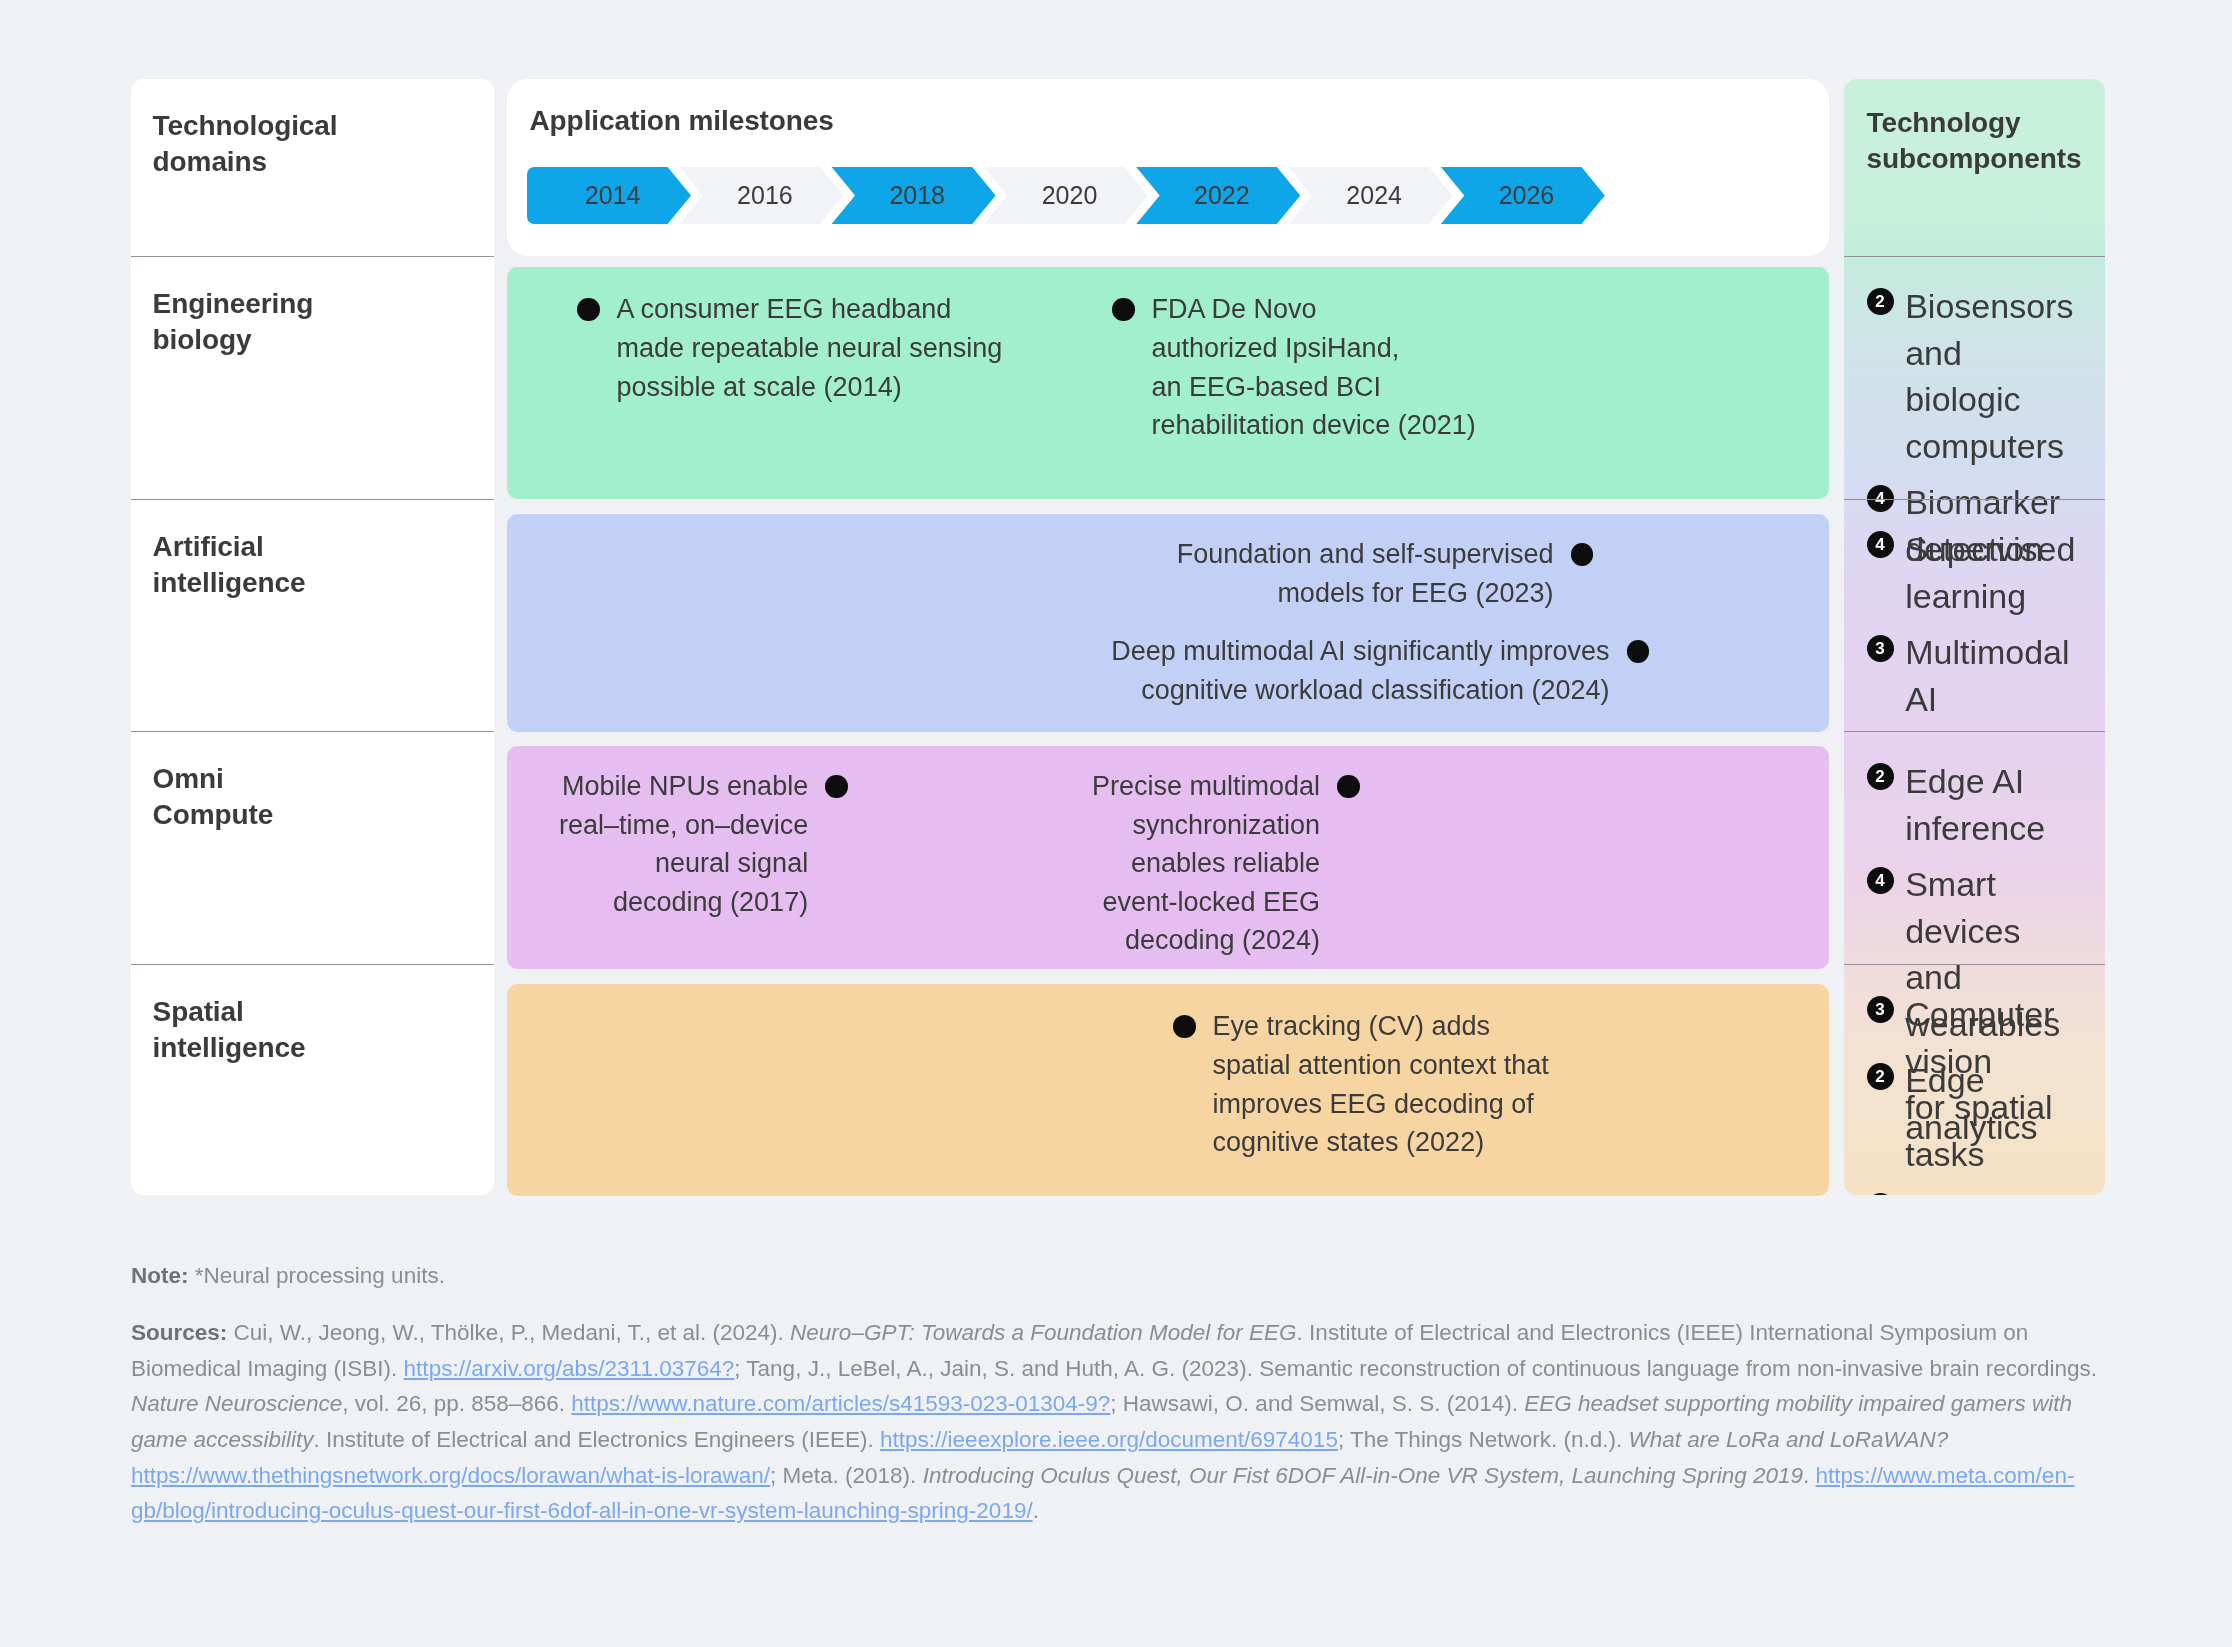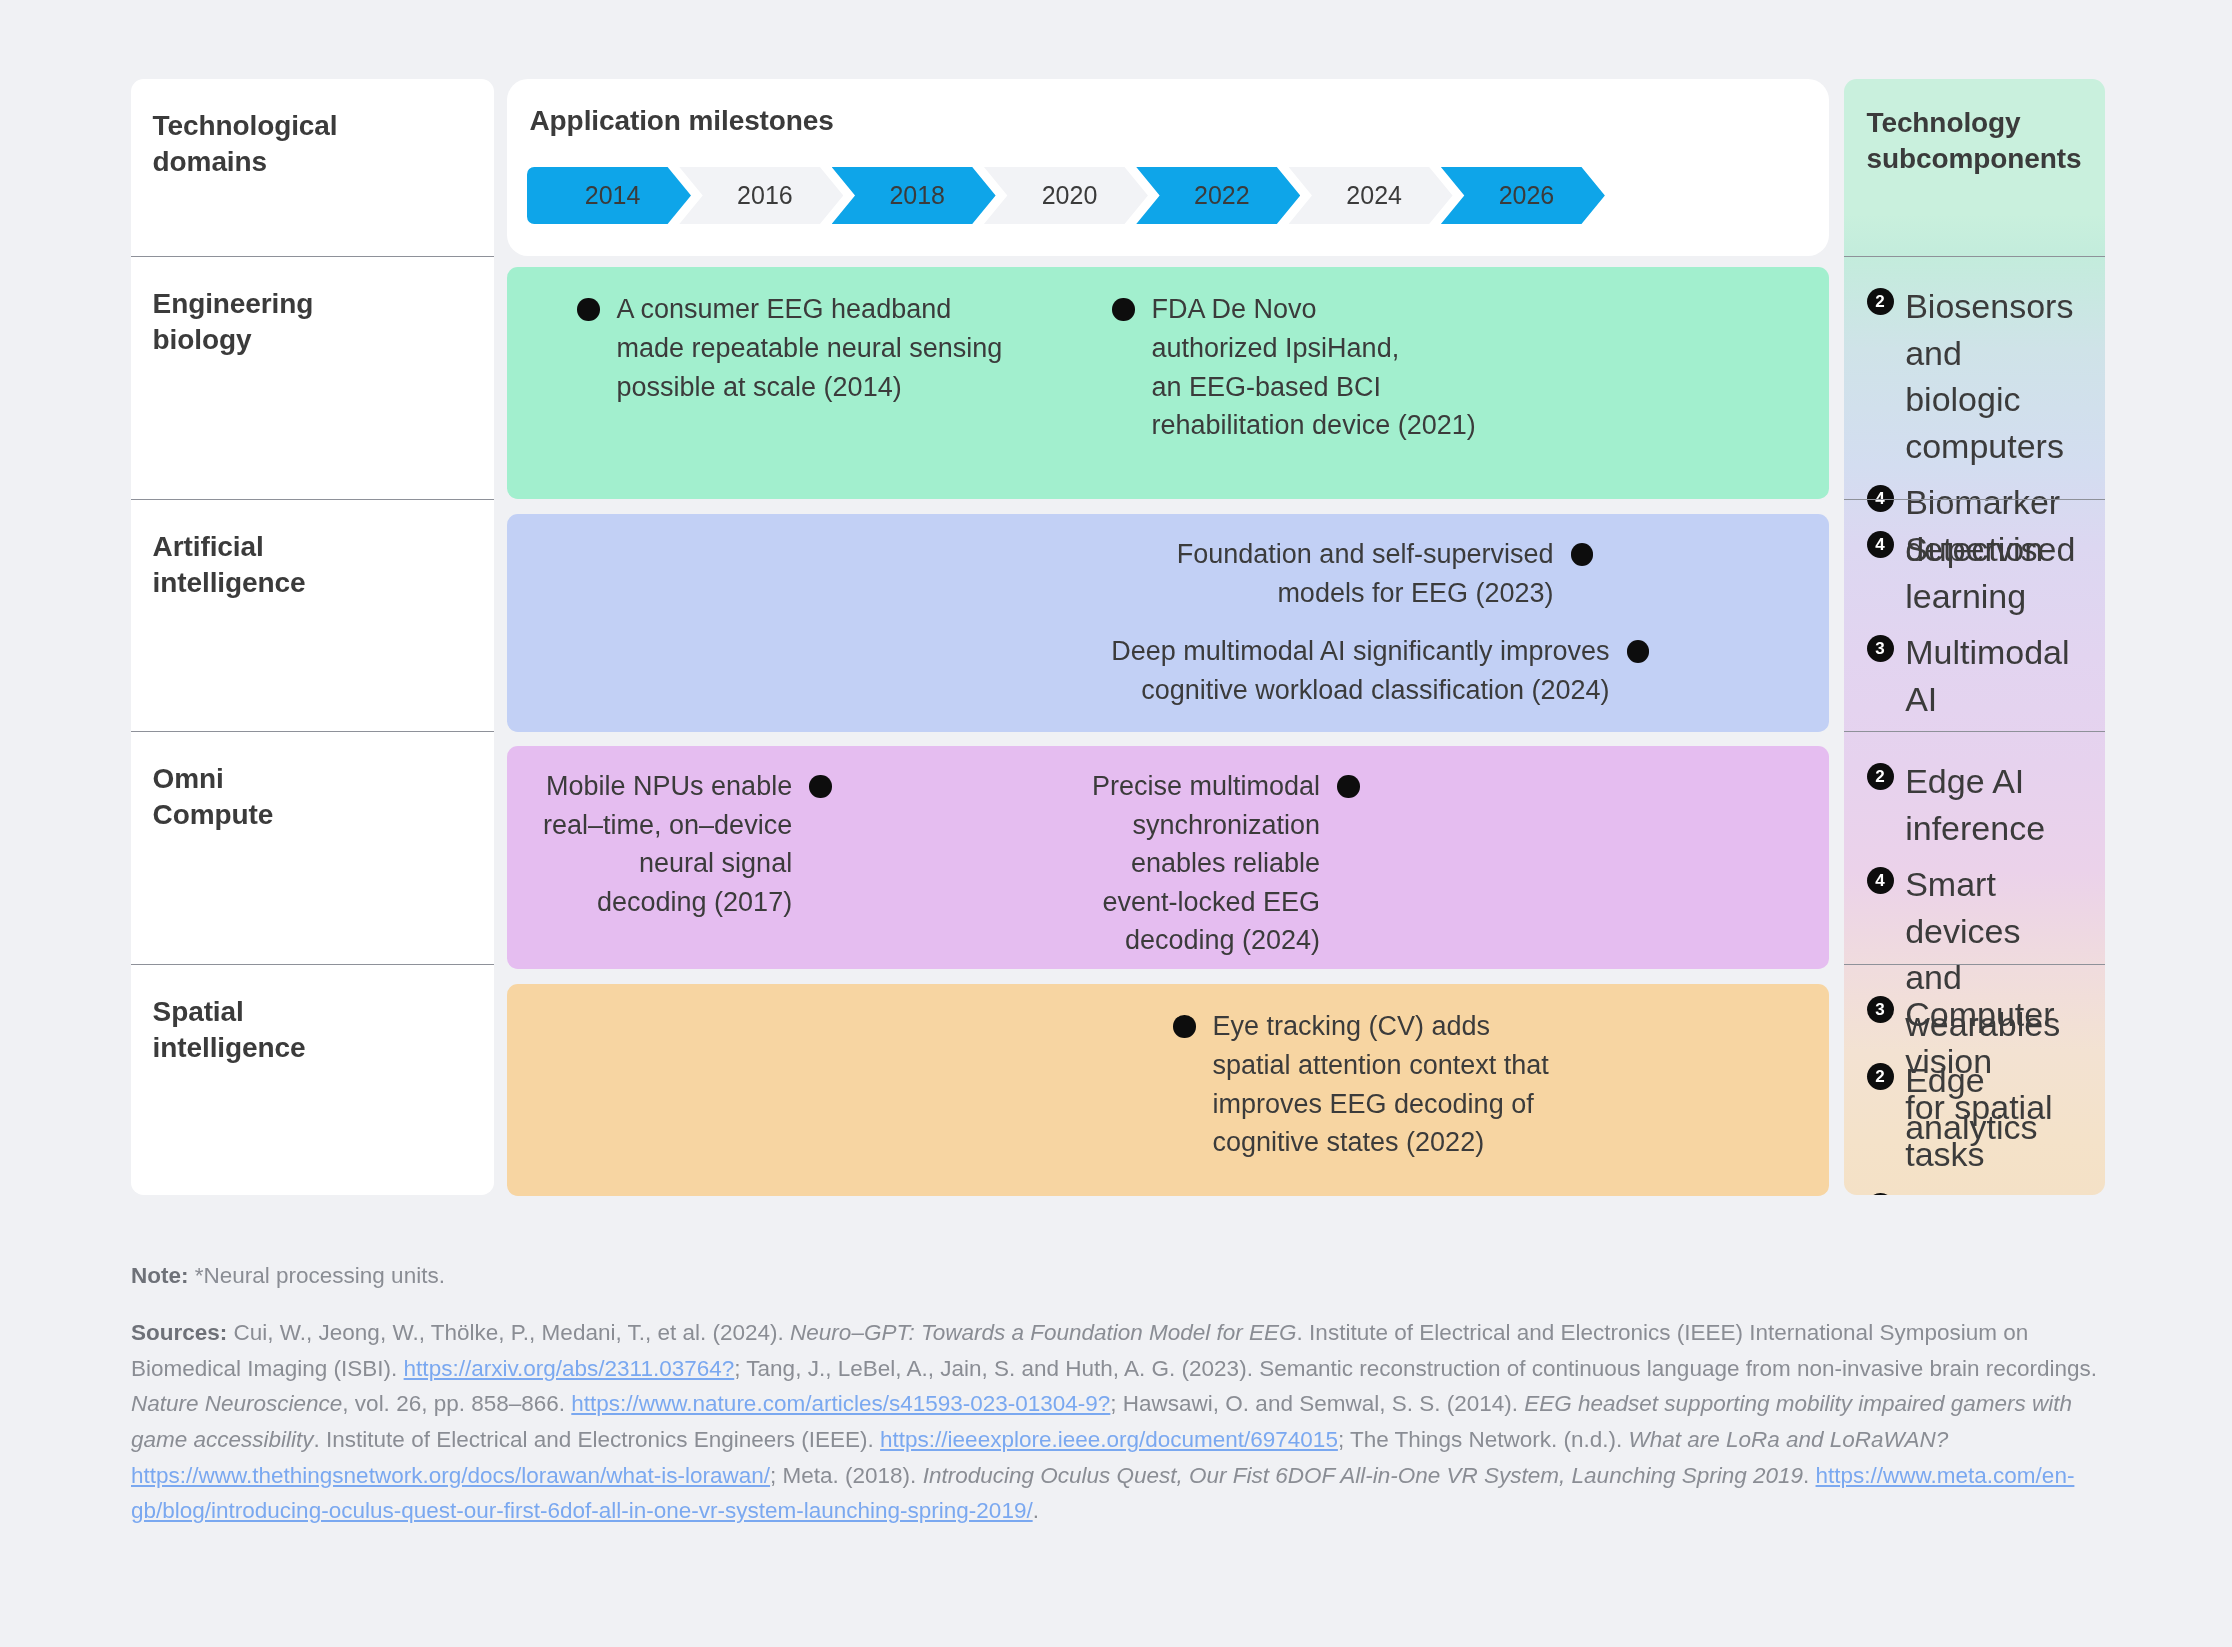--- a/index.html
+++ b/index.html
@@ -215,21 +215,21 @@
 models for EEG (2023)</div>
         </div>
         <div class="mitem right" style="right:180px;top:106px;margin-top:12px;">
           <div class="dot"></div>
           <div class="mtext">Deep multimodal AI significantly improves
 cognitive workload classification (2024)</div>
         </div>
       </div>
 
       <div class="mpanel m3">
-        <div class="mitem right" style="left:36px;top:21px;">
+        <div class="mitem right" style="left:52px;top:21px;">
           <div class="dot"></div>
           <div class="mtext">Mobile NPUs enable
 real–time, on–device
 neural signal
 decoding (2017)</div>
         </div>
         <div class="mitem right" style="left:585px;top:21px;">
           <div class="dot"></div>
           <div class="mtext">Precise multimodal
 synchronization

